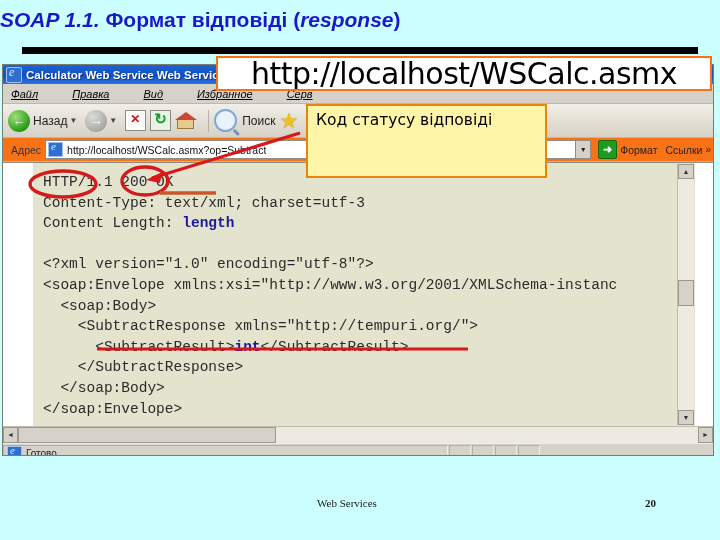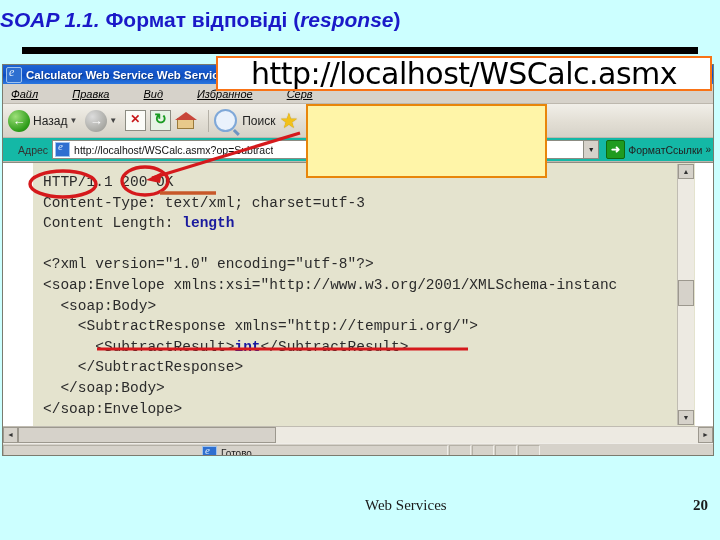--- a/index.html
+++ b/index.html
@@ -160,25 +160,25 @@
     position: relative; margin-right: 2px;
   }
   .mag-ico:after {
     content: ""; position: absolute; right: -5px; bottom: -3px;
     width: 7px; height: 2.5px; background: #6E94C2; transform: rotate(45deg);
   }
   .star-ico { font-size: 21px; color: #F2C11A; line-height: 20px; text-shadow: 0 0 1px #A8820A; }
 
   .addressbar {
     height: 24px;
-    background: #14b8a6;
+    background: #f97316;
     border-bottom: 1px solid #BDB8AE;
     display: flex;
     align-items: center;
-    padding: 0 2px 0 15px;
+    padding: 0 2px 0 8px;
     box-sizing: border-box;
   }
   .addr-label { font-size: 10.5px; color: #333; margin-right: 4px; white-space: nowrap; }
   .addr-field {
     flex: 1 1 auto;
     height: 19px;
     background: #FFFFFF;
     border: 1px solid #8C8C82;
     display: flex; align-items: center;
     padding-left: 2px;
@@ -207,21 +207,21 @@
     flex: 0 0 auto;
   }
   .go-btn { display: flex; align-items: center; margin-left: 7px; flex: 0 0 auto; }
   .go-sq {
     width: 17px; height: 17px; background: #1F9B20;
     border: 1px solid #0F6A10; border-radius: 2px;
     color: #fff; font-size: 11px; text-align: center; line-height: 16px;
     font-weight: bold;
   }
   .go-lbl { font-size: 10.5px; color: #222; margin-left: 3px; white-space: nowrap; }
-  .links-lbl { font-size: 10.5px; color: #222; margin: 0 3px 0 0; white-space: nowrap; }
+  .links-lbl { font-size: 10.5px; color: #222; margin: 0 3px 0 8px; white-space: nowrap; }
   .chev2 { font-size: 10px; color: #222; flex: 0 0 auto; }
 
   
   .content {
     position: relative;
     height: 264px;
     background: #FFFFFF;
     border-top: 1px solid #8C8C82;
     box-sizing: border-box;
     overflow: hidden;
@@ -288,21 +288,20 @@
   }
   .sb-cell {
     height: 17px;
     border: 1px solid #B4B0A6;
     border-right-color: #F0EEE9; border-bottom-color: #F0EEE9;
     box-sizing: border-box;
     display: flex; align-items: center;
     font-size: 10px; color: #222;
     padding-left: 3px;
     margin-right: 1px;
-    justify-content: center;
   }
   .sb-ready { flex: 0 0 445px; }
   .sb-sm { flex: 0 0 22px; }
   .sb-zone { flex: 1 1 auto; }
   .sb-ico {
     width: 13px; height: 13px; margin-right: 4px; flex: 0 0 auto;
     background: #2E6FD0; border: 1px solid #9FC3EE; position: relative;
   }
   .sb-ico:after {
     content: "e"; position: absolute; left: 2px; top: -3px;
@@ -355,23 +354,22 @@
     left: 0; top: 0; width: 720px; height: 540px;
     z-index: 32;
     pointer-events: none;
   }
 
   
   .footer-left, .footer-right {
     position: absolute;
     top: 497px;
     font-family: "Liberation Serif", serif;
-    font-size: 15px;
+    font-size: 11px;
     color: #1A1A1A;
-    margin-left: 48px;
   }
   .footer-left { left: 317px; }
   .footer-right { left: 645px; font-weight: bold; }
 </style>
 </head>
 <body>
 
 <div class="slide-title">
   <span class="it">SOAP 1.1.</span><span> Формат відповіді (</span><span class="it">response</span><span>)</span>
 </div>
@@ -471,20 +469,21 @@
     <div class="sb-cell sb-sm"></div>
     <div class="sb-cell sb-sm"></div>
   </div>
 </div>
 
 <div class="url-overlay">
   <span>http://localhost/WSCalc.asmx</span>
 </div>
 
 <div class="callout">
+  <div>Код статусу відповіді</div>
 </div>
 
 <svg class="annot-svg" viewBox="0 0 720 540">
 
   <ellipse cx="63" cy="184" rx="33" ry="13" fill="none" stroke="#D5191C" stroke-width="3.4"></ellipse>
 
   <ellipse cx="145" cy="181" rx="23" ry="14" fill="none" stroke="#D5191C" stroke-width="3.4"></ellipse>
 
   <line x1="160" y1="193" x2="216" y2="193" stroke="#C8582A" stroke-width="3.6"></line>
 

